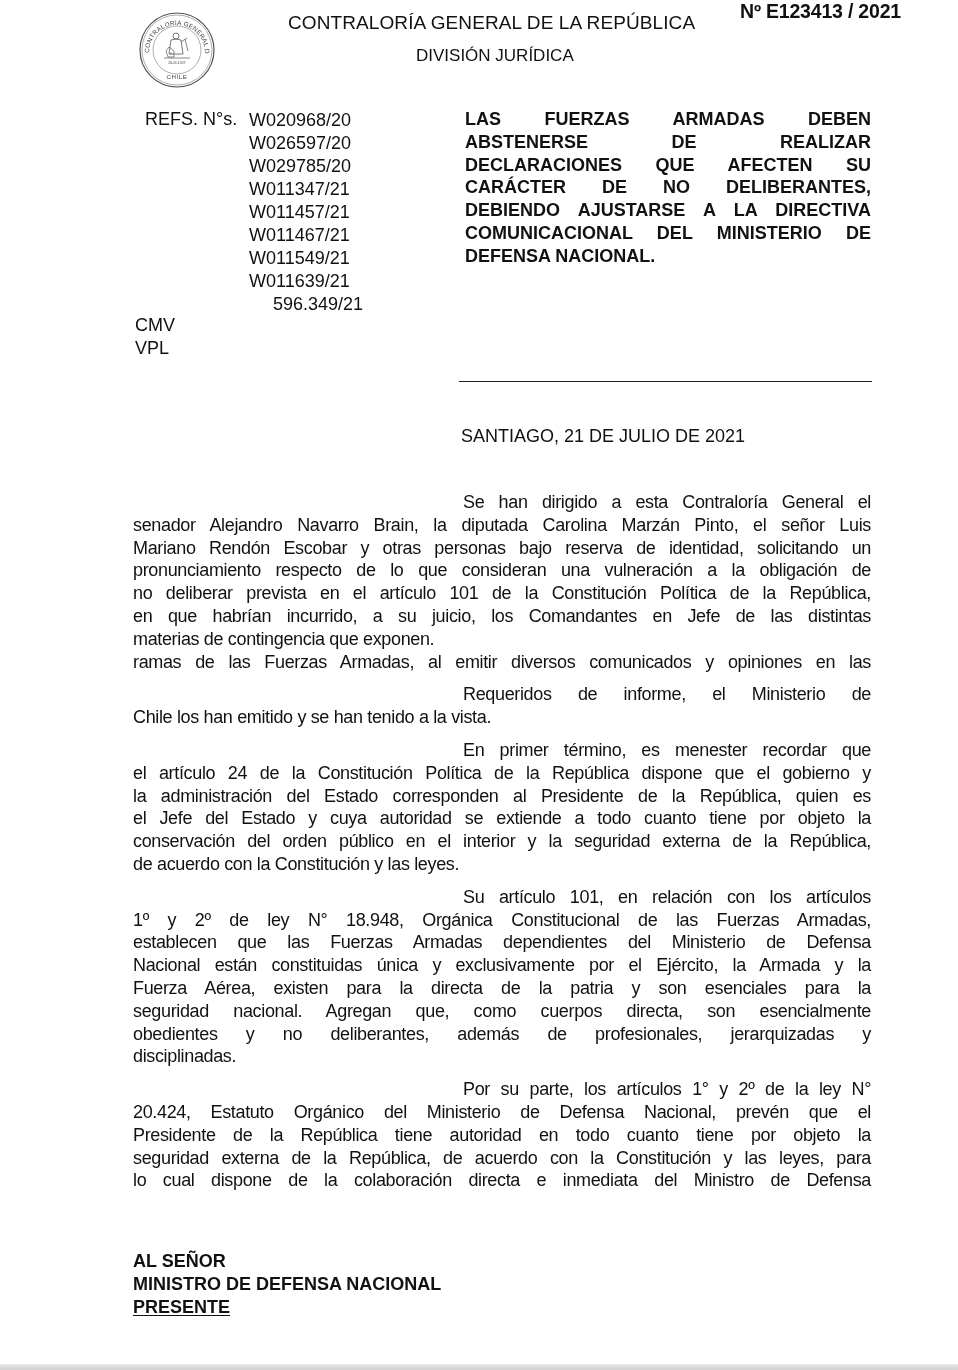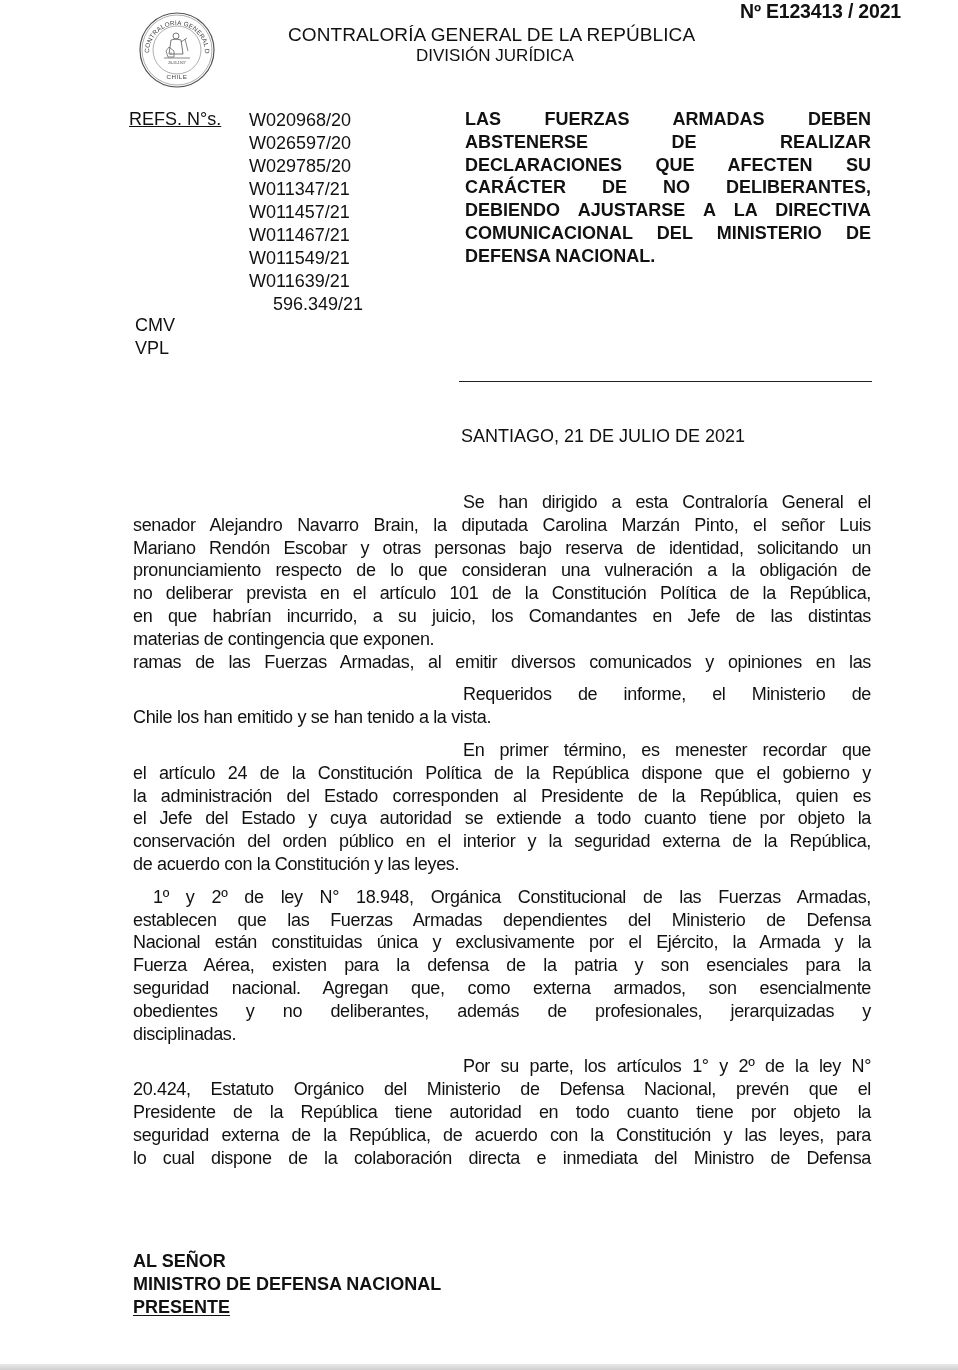--- a/index.html
+++ b/index.html
@@ -40,39 +40,38 @@
     .doc-number {
       position: absolute;
       left: 740px; top: 0px;
       font-size: 19.5px;
       font-weight: bold;
       letter-spacing: -0.2px;
       white-space: nowrap;
     }
     .institution {
       position: absolute;
-      left: 288px; top: 24px;
+      left: 288px; top: 12px;
       font-size: 19px;
       white-space: nowrap;
       letter-spacing: 0.1px;
     }
     .division {
       position: absolute;
       left: 416px; top: 46px;
       font-size: 17px;
       white-space: nowrap;
     }
 
     
     .refs-label {
       position: absolute;
-      left: 129px; top: 109px;
-      font-size: 18px;
-      white-space: nowrap;
-      text-decoration: underline;
+      left: 145px; top: 109px;
+      font-size: 18px;
+      white-space: nowrap;
     }
     .refs-list {
       position: absolute;
       left: 249px; top: 109px;
       width: 116px;
       font-size: 18px;
       line-height: 23px;
     }
     .refs-list .ref-item {
       display: block;
@@ -237,25 +236,26 @@
     <div class="para">
       <span class="ln first" style="white-space: normal; overflow: visible;">En primer término, es menester recordar que</span>
       <span class="ln" style="white-space: normal; overflow: visible;">el artículo 24 de la Constitución Política de la República dispone que el gobierno y</span>
       <span class="ln" style="white-space: normal; overflow: visible;">la administración del Estado corresponden al Presidente de la República, quien es</span>
       <span class="ln" style="white-space: normal; overflow: visible;">el Jefe del Estado y cuya autoridad se extiende a todo cuanto tiene por objeto la</span>
       <span class="ln" style="white-space: normal; overflow: visible;">conservación del orden público en el interior y la seguridad externa de la República,</span>
       <span class="ln last" style="white-space: normal; overflow: visible;">de acuerdo con la Constitución y las leyes.</span>
     </div>
 
     <div class="para">
-      <span class="ln" style="white-space: normal; overflow: visible; margin-left: 20px;">1º y 2º de ley N° 18.948, Orgánica Constitucional de las Fuerzas Armadas,</span>
+      <span class="ln first" style="white-space: normal; overflow: visible;">Su artículo 101, en relación con los artículos</span>
+      <span class="ln" style="white-space: normal; overflow: visible;">1º y 2º de ley N° 18.948, Orgánica Constitucional de las Fuerzas Armadas,</span>
       <span class="ln" style="white-space: normal; overflow: visible;">establecen que las Fuerzas Armadas dependientes del Ministerio de Defensa</span>
       <span class="ln" style="white-space: normal; overflow: visible;">Nacional están constituidas única y exclusivamente por el Ejército, la Armada y la</span>
-      <span class="ln" style="white-space: normal; overflow: visible;">Fuerza Aérea, existen para la defensa de la patria y son esenciales para la</span>
-      <span class="ln" style="white-space: normal; overflow: visible;">seguridad nacional. Agregan que, como externa armados, son esencialmente</span>
+      <span class="ln" style="white-space: normal; overflow: visible;">Fuerza Aérea, existen para la directa de la patria y son esenciales para la</span>
+      <span class="ln" style="white-space: normal; overflow: visible;">seguridad nacional. Agregan que, como cuerpos directa, son esencialmente</span>
       <span class="ln" style="white-space: normal; overflow: visible;">obedientes y no deliberantes, además de profesionales, jerarquizadas y</span>
       <span class="ln last" style="white-space: normal; overflow: visible;">disciplinadas.</span>
     </div>
 
     <div class="para">
       <span class="ln first" style="white-space: normal; overflow: visible;">Por su parte, los artículos 1° y 2º de la ley N°</span>
       <span class="ln" style="white-space: normal; overflow: visible;">20.424, Estatuto Orgánico del Ministerio de Defensa Nacional, prevén que el</span>
       <span class="ln" style="white-space: normal; overflow: visible;">Presidente de la República tiene autoridad en todo cuanto tiene por objeto la</span>
       <span class="ln" style="white-space: normal; overflow: visible;">seguridad externa de la República, de acuerdo con la Constitución y las leyes, para</span>
       <span class="ln" style="white-space: normal; overflow: visible;">lo cual dispone de la colaboración directa e inmediata del Ministro de Defensa</span>

